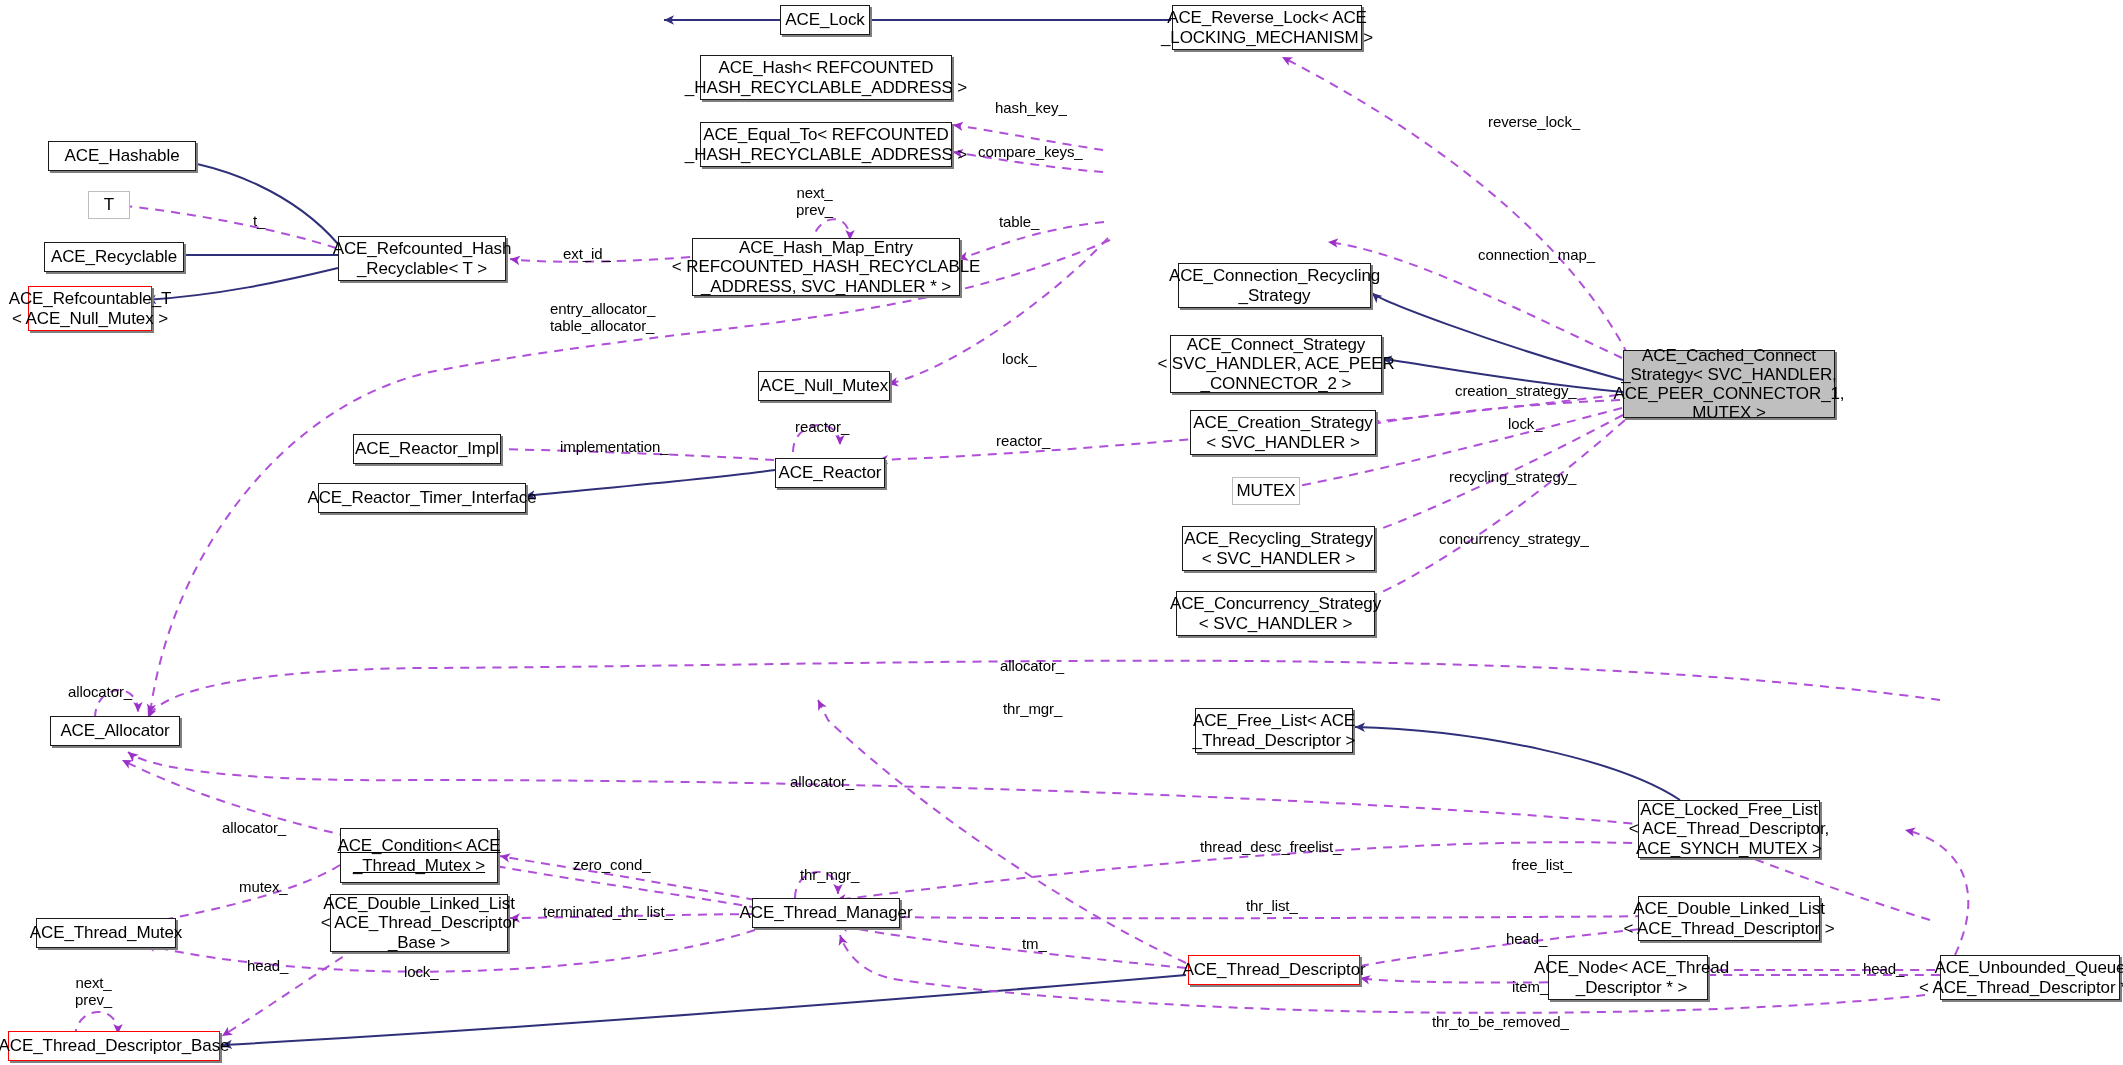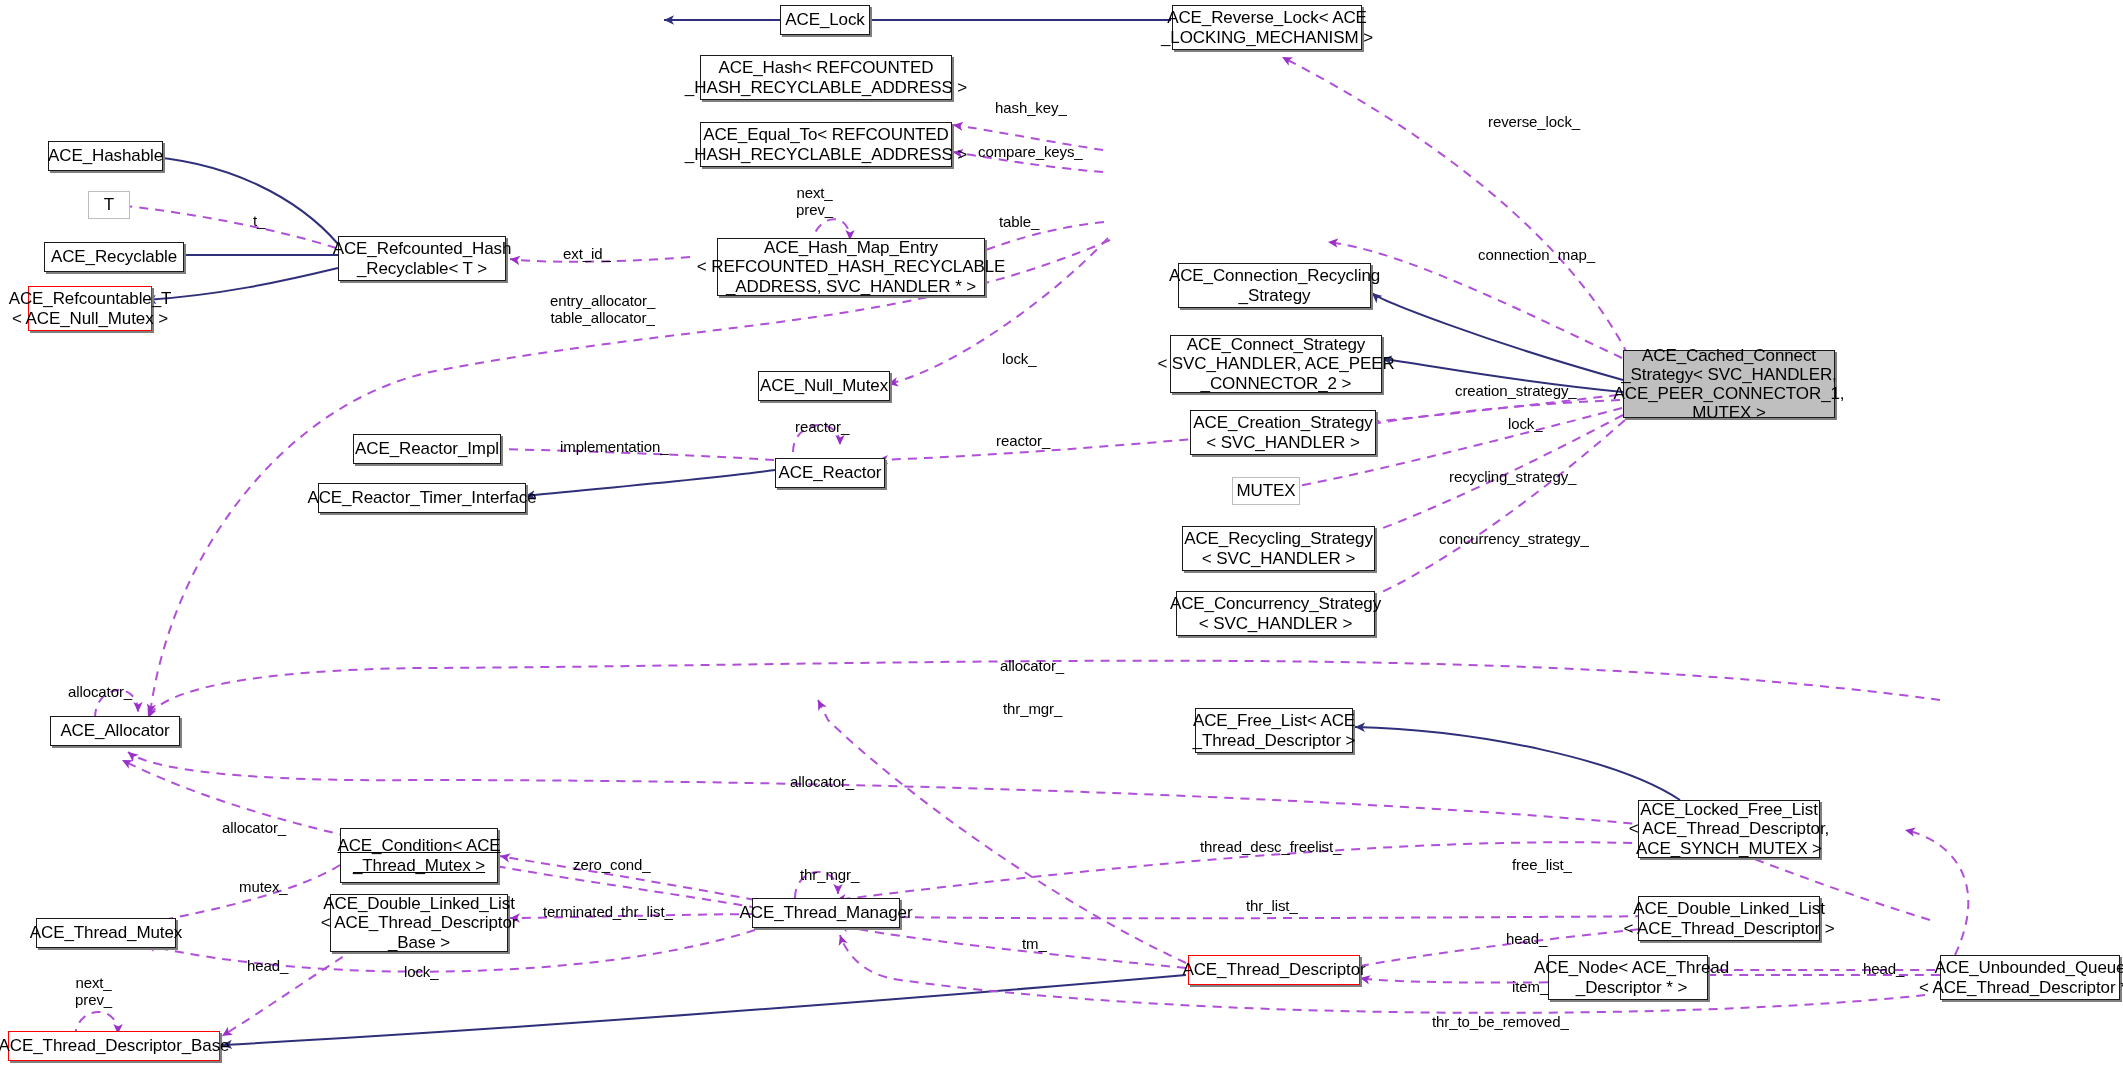--- a/index.html
+++ b/index.html
@@ -193,21 +193,21 @@
     <span class="label">ACE_Hash&lt; REFCOUNTED
 _HASH_RECYCLABLE_ADDRESS &gt;</span>
   </div>
 
   <div class="node" style="left:700px; top:122px; width:252px; height:45px;">
     <span class="label">ACE_Equal_To&lt; REFCOUNTED
 _HASH_RECYCLABLE_ADDRESS &gt;</span>
   </div>
 
 
-  <div class="node" style="left:48px; top:141px; width:115px; height:30px;text-align:center;">
+  <div class="node" style="left:48px; top:141px; width:148px; height:30px;text-align:center;">
     <span class="label">ACE_Hashable</span>
   </div>
 
   <div class="node grey-border" style="left:88px; top:191px; width:42px; height:28px;">
     <span class="label">T</span>
   </div>
 
   <div class="node" style="left:44px; top:242px; width:140px; height:30px;">
     <span class="label">ACE_Recyclable</span>
   </div>
@@ -215,21 +215,21 @@
   <div class="node red-border" style="left:28px; top:286px; width:124px; height:45px;">
     <span class="label">ACE_Refcountable_T
 &lt; ACE_Null_Mutex &gt;</span>
   </div>
 
   <div class="node" style="left:338px; top:236px; width:168px; height:45px;justify-content:center;">
     <span class="label">ACE_Refcounted_Hash
 _Recyclable&lt; T &gt;</span>
   </div>
 
-  <div class="node" style="left:692px; top:238px; width:268px; height:58px;margin-left:25px;">
+  <div class="node" style="left:692px; top:238px; width:268px; height:58px;">
     <span class="label">ACE_Hash_Map_Entry
 &lt; REFCOUNTED_HASH_RECYCLABLE
 _ADDRESS, SVC_HANDLER * &gt;</span>
   </div>
 
   <div class="node" style="left:758px; top:371px; width:132px; height:30px;">
     <span class="label">ACE_Null_Mutex</span>
   </div>
 
   <div class="node" style="left:353px; top:434px; width:148px; height:30px;">
@@ -340,21 +340,21 @@
 
   <div class="edge-label" style="left:1488px; top:113px;">reverse_lock_</div>
   <div class="edge-label" style="left:995px; top:99px;">hash_key_</div>
   <div class="edge-label" style="left:978px; top:143px;">compare_keys_</div>
   <div class="edge-label" style="left:1478px; top:246px;">connection_map_</div>
   <div class="edge-label" style="left:796px; top:185px; text-align:center; white-space:pre; line-height:1.1;">next_
 prev_</div>
   <div class="edge-label" style="left:999px; top:213px;">table_</div>
   <div class="edge-label" style="left:253px; top:212px;">t_</div>
   <div class="edge-label" style="left:563px; top:245px;">ext_id_</div>
-  <div class="edge-label" style="left:550px; top:292px; text-align:center; white-space:pre; line-height:1.15;">entry_allocator_
+  <div class="edge-label" style="left:550px; top:300px; text-align:left; white-space:pre; line-height:1.15;">entry_allocator_
 table_allocator_</div>
   <div class="edge-label" style="left:1002px; top:350px;">lock_</div>
   <div class="edge-label" style="left:560px; top:438px;">implementation_</div>
   <div class="edge-label" style="left:795px; top:418px;">reactor_</div>
   <div class="edge-label" style="left:996px; top:432px;">reactor_</div>
   <div class="edge-label" style="left:1455px; top:382px;">creation_strategy_</div>
   <div class="edge-label" style="left:1508px; top:415px;">lock_</div>
   <div class="edge-label" style="left:1449px; top:468px;">recycling_strategy_</div>
   <div class="edge-label" style="left:1439px; top:530px;">concurrency_strategy_</div>
   <div class="edge-label" style="left:1000px; top:657px;">allocator_</div>

